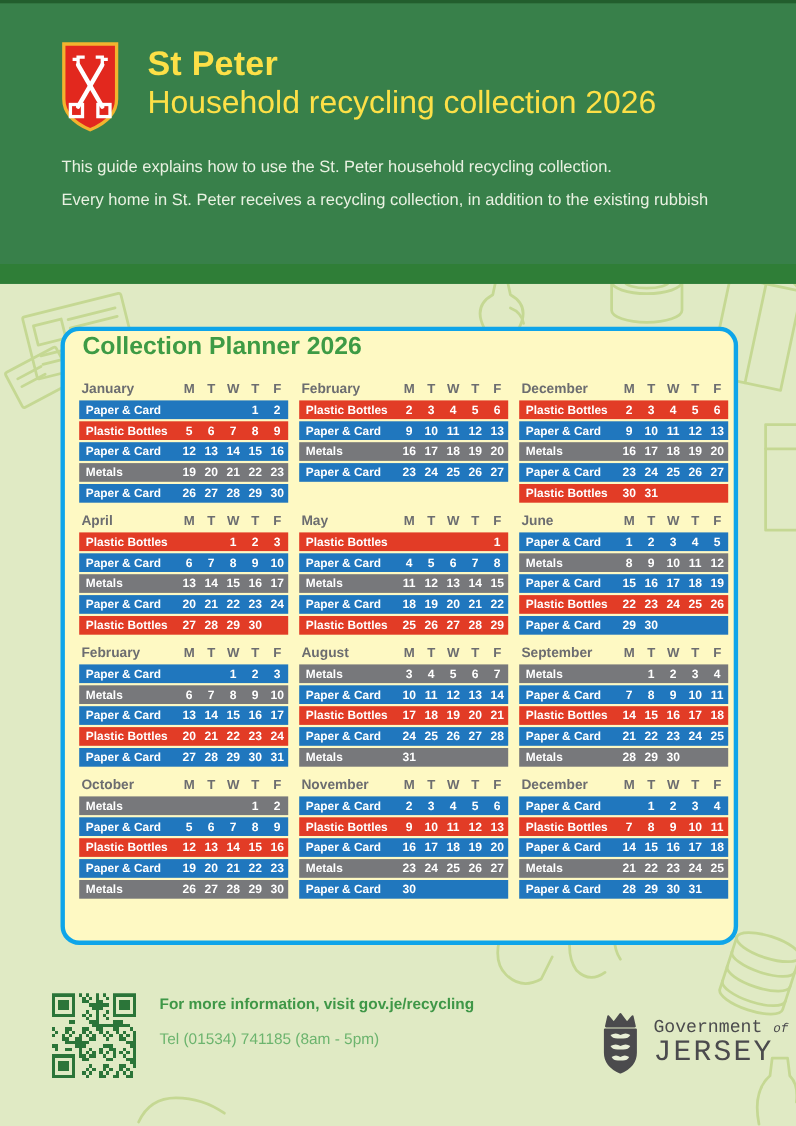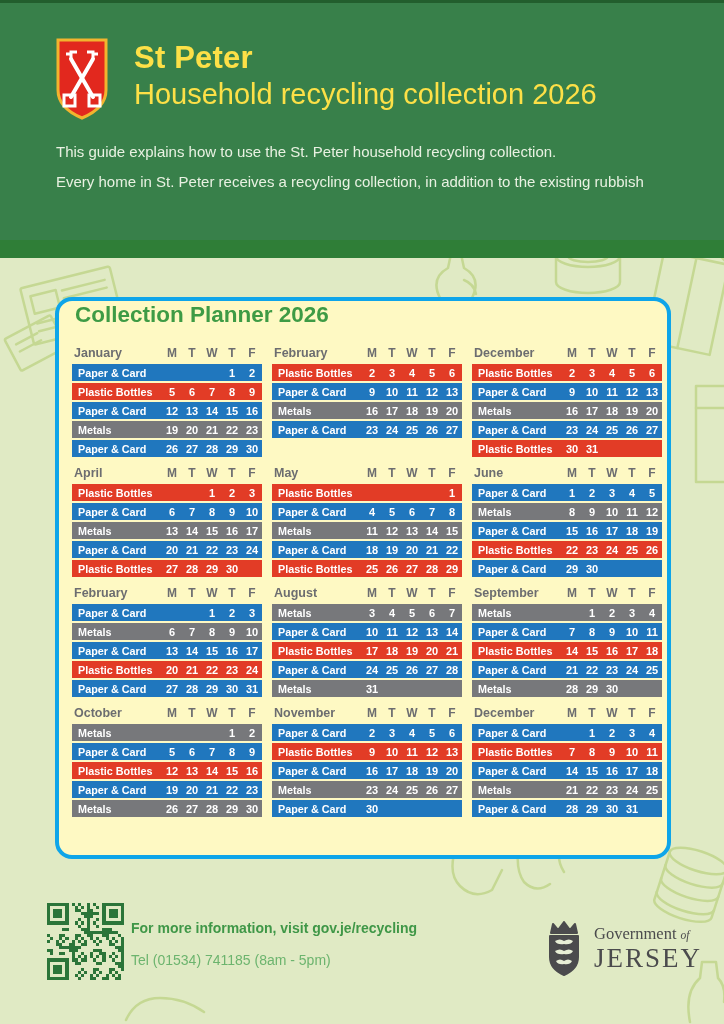--- a/index.html
+++ b/index.html
@@ -51,25 +51,25 @@
   .mrow {
     display:grid; grid-template-columns:1fr repeat(5, 20px);
     align-items:center; height:17px; margin-bottom:2px;
     color:#FFFFFF; font-weight:bold;
   }
   .rlabel { font-size:10.8px; padding-left:6px; white-space:nowrap; }
   .dcell  { font-size:11px; text-align:center; }
 
   
   .qr { position:absolute; left:47px; top:903px; }
-  .finfo { position:absolute; left:131px; top:904px;margin-top:16px; }
+  .finfo { position:absolute; left:145px; top:904px; }
   .fhead { margin:0 0 15px 0; font-size:14px; font-weight:bold; color:#3F9747; }
   .fline { margin:0; font-size:14px; line-height:19px; color:#6CB46E; }
   .gov { position:absolute; left:543px; top:921px; display:flex; align-items:center; gap:9px; color:#4B4B4D; }
-  .gov-text { font-family:Liberation Serif, serif; line-height:1; }
+  .gov-text { font-family:Liberation Mono, monospace; line-height:1; }
   .gov-line1 { font-size:16.5px; }
   .gov-of { font-style:italic; font-size:11.5px; }
   .gov-line2 { font-size:27px; letter-spacing:2px; margin-top:2px; }
 </style>
 </head>
 <body>
 
 <div class="doodle" style="left:2px; top:256px;">
   <svg width="130" height="118" viewBox="0 0 130 118">
     <g transform="rotate(-14 65 59)">

